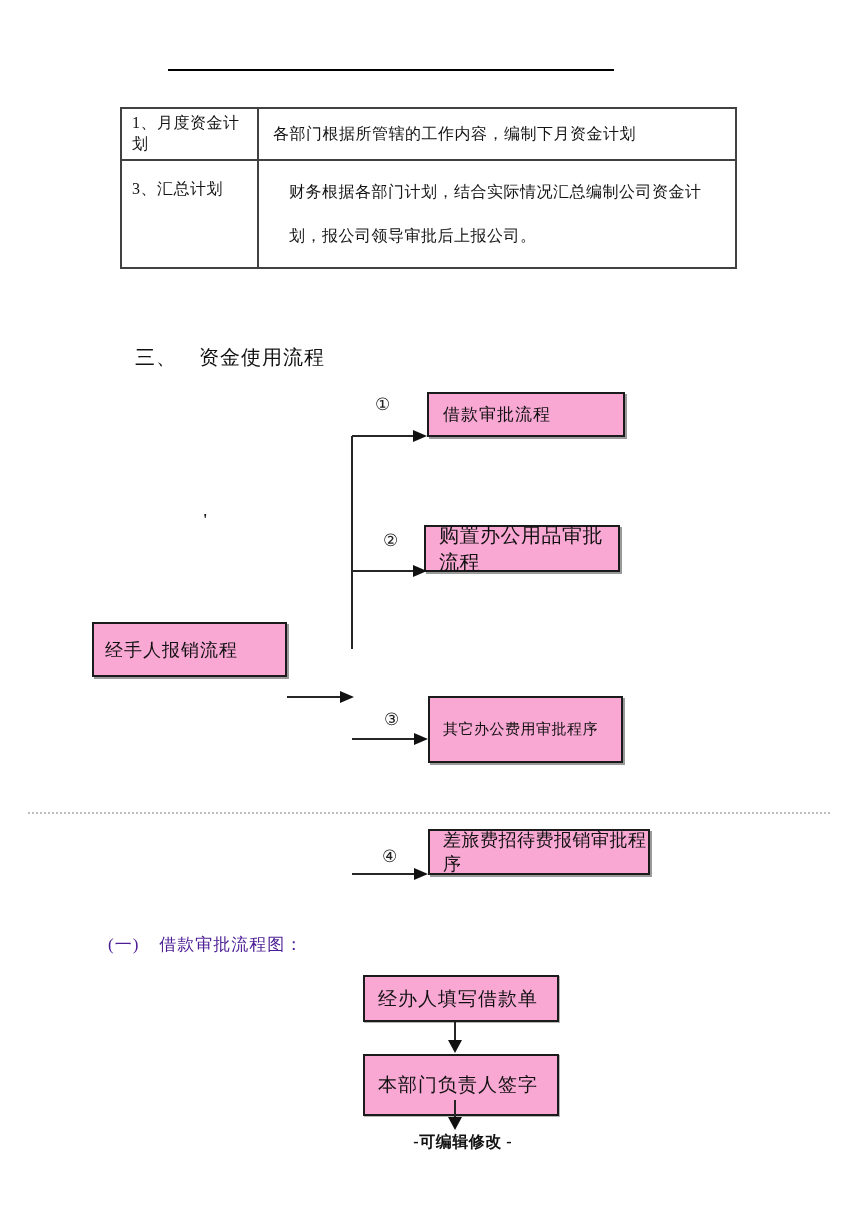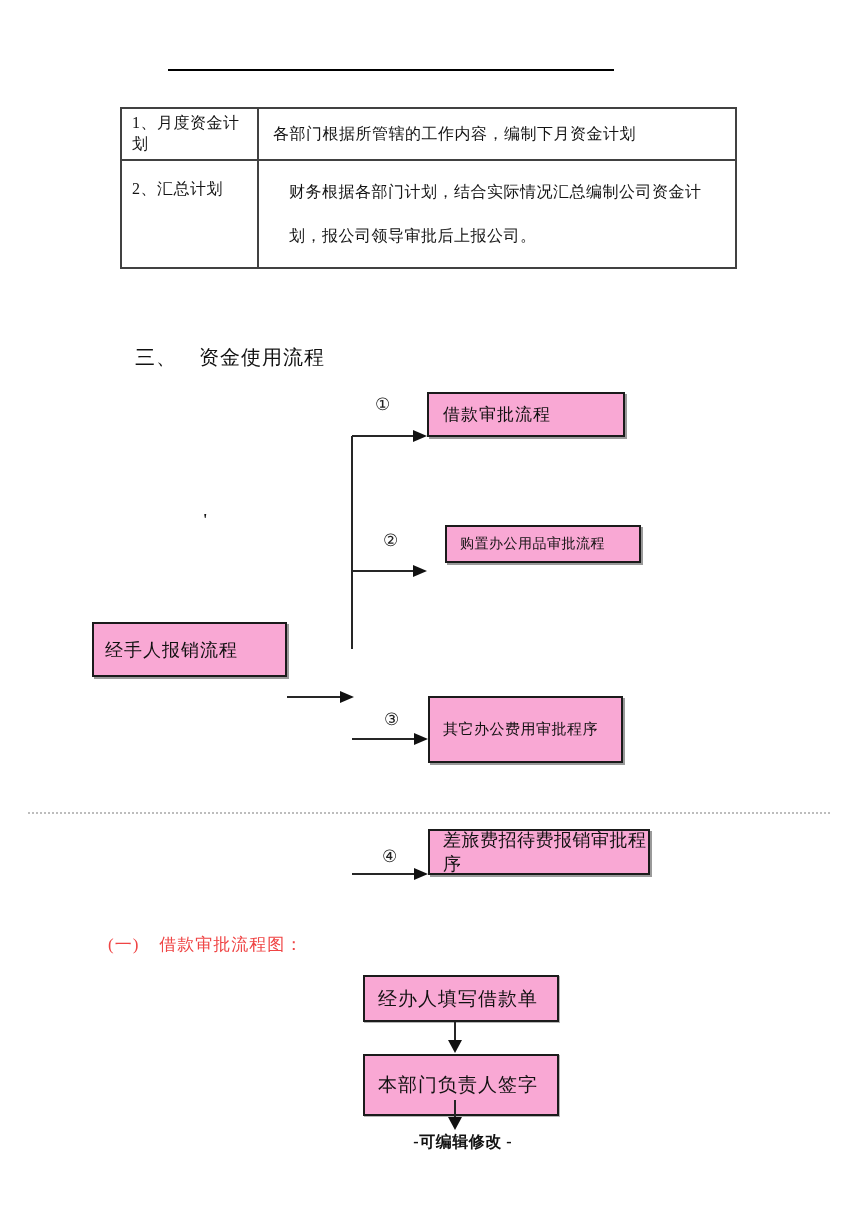--- a/index.html
+++ b/index.html
@@ -33,34 +33,34 @@
   .row-1{height:46px;}
   .row-2{height:90px;}
   .row-3{height:47px;}
   .row-2 .col-label{vertical-align:top;padding-top:18px;}
   .two-line p{margin:16px;line-height:22px;}
   .two-line p + p{margin-top:22px;}
 
   
   .heading{left:135px;top:344px;font-size:20px;color:#111;letter-spacing:1px;}
   .heading .gap{display:inline-block;width:22px;}
-  .sub-heading{left:108px;top:933px;font-size:17px;color:#ef4444;letter-spacing:1px;}
+  .sub-heading{left:108px;top:933px;font-size:17px;color:#4c1d95;letter-spacing:1px;}
   .sub-heading .gap{display:inline-block;width:20px;}
 
   
   .fbox{
     border:2px solid #1b1b1b;
     box-shadow:2px 2px 0 #9a9a9a;
     background:#f9a8d4;
     box-sizing:border-box;
     display:flex;align-items:center;
     color:#111;
   }
   .box-1{left:427px;top:392px;width:198px;height:45px;font-size:17px;padding-left:14px;letter-spacing:1px;}
-  .box-2{left:445px;top:525px;width:196px;height:38px;font-size:14px;padding-left:13px;letter-spacing:0.5px;}
+  .box-2{left:424px;top:525px;width:196px;height:47px;font-size:20px;padding-left:13px;letter-spacing:0.5px;}
   .box-left{left:92px;top:622px;width:195px;height:55px;font-size:18px;padding-left:11px;letter-spacing:1px;}
   .box-3{left:428px;top:696px;width:195px;height:67px;font-size:15px;padding-left:13px;letter-spacing:0.5px;}
   .box-4{left:428px;top:829px;width:222px;height:46px;font-size:18px;padding-left:13px;letter-spacing:0.5px;}
   .box-a{left:363px;top:975px;width:196px;height:47px;font-size:19px;padding-left:13px;letter-spacing:1px;box-shadow:1px 1px 0 #b5b5b5;}
   .box-b{left:363px;top:1054px;width:196px;height:62px;font-size:19px;padding-left:13px;letter-spacing:1px;box-shadow:1px 1px 0 #b5b5b5;}
 
   .circ-num{font-size:17px;color:#222;}
   .num-1{left:375px;top:394px;}
   .num-2{left:383px;top:530px;}
   .num-3{left:384px;top:709px;}
@@ -101,21 +101,21 @@
 
 <div class="abs top-rule"></div>
 
 <table class="abs doc-table">
   <tbody>
       <tr class="row-1">
     <td class="col-label">1、月度资金计划</td>
     <td class="col-desc">各部门根据所管辖的工作内容，编制下月资金计划</td>
   </tr>
   <tr class="row-2">
-    <td class="col-label">2、汇总计划</td>
+    <td class="col-label">3、汇总计划</td>
     <td class="col-desc two-line">
       <p>财务根据各部门计划，结合实际情况汇总编制公司资金计</p>
       <p>划，报公司领导审批后上报公司。</p>
     </td>
   </tr>
 </tbody>
   </table>
 
 <div class="abs heading">
   <span>三、</span><span class="gap"></span><span>资金使用流程</span>

